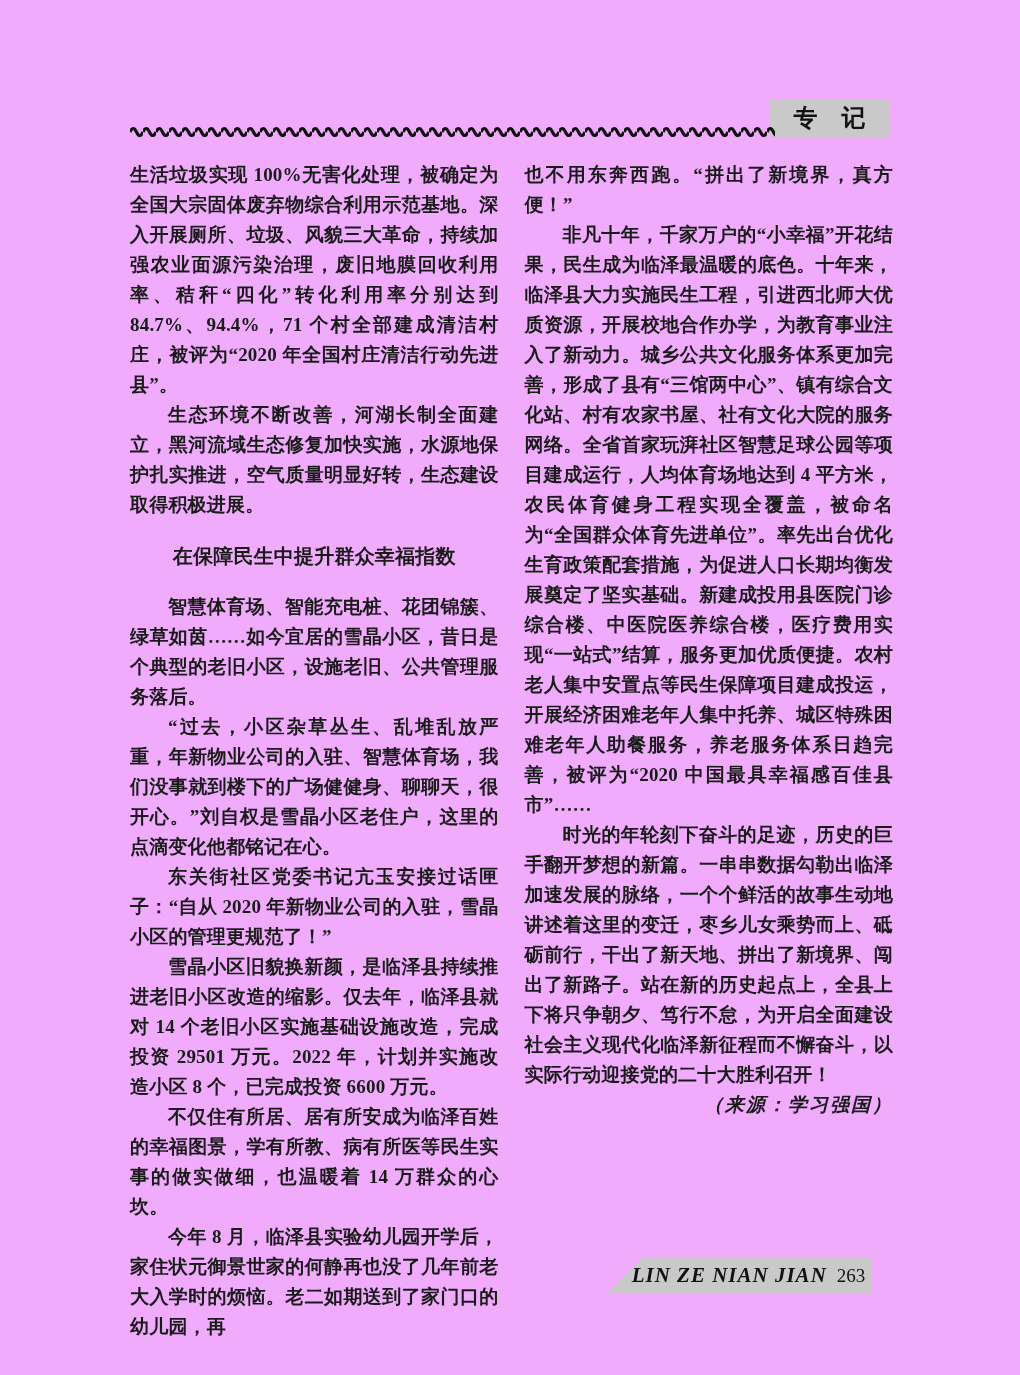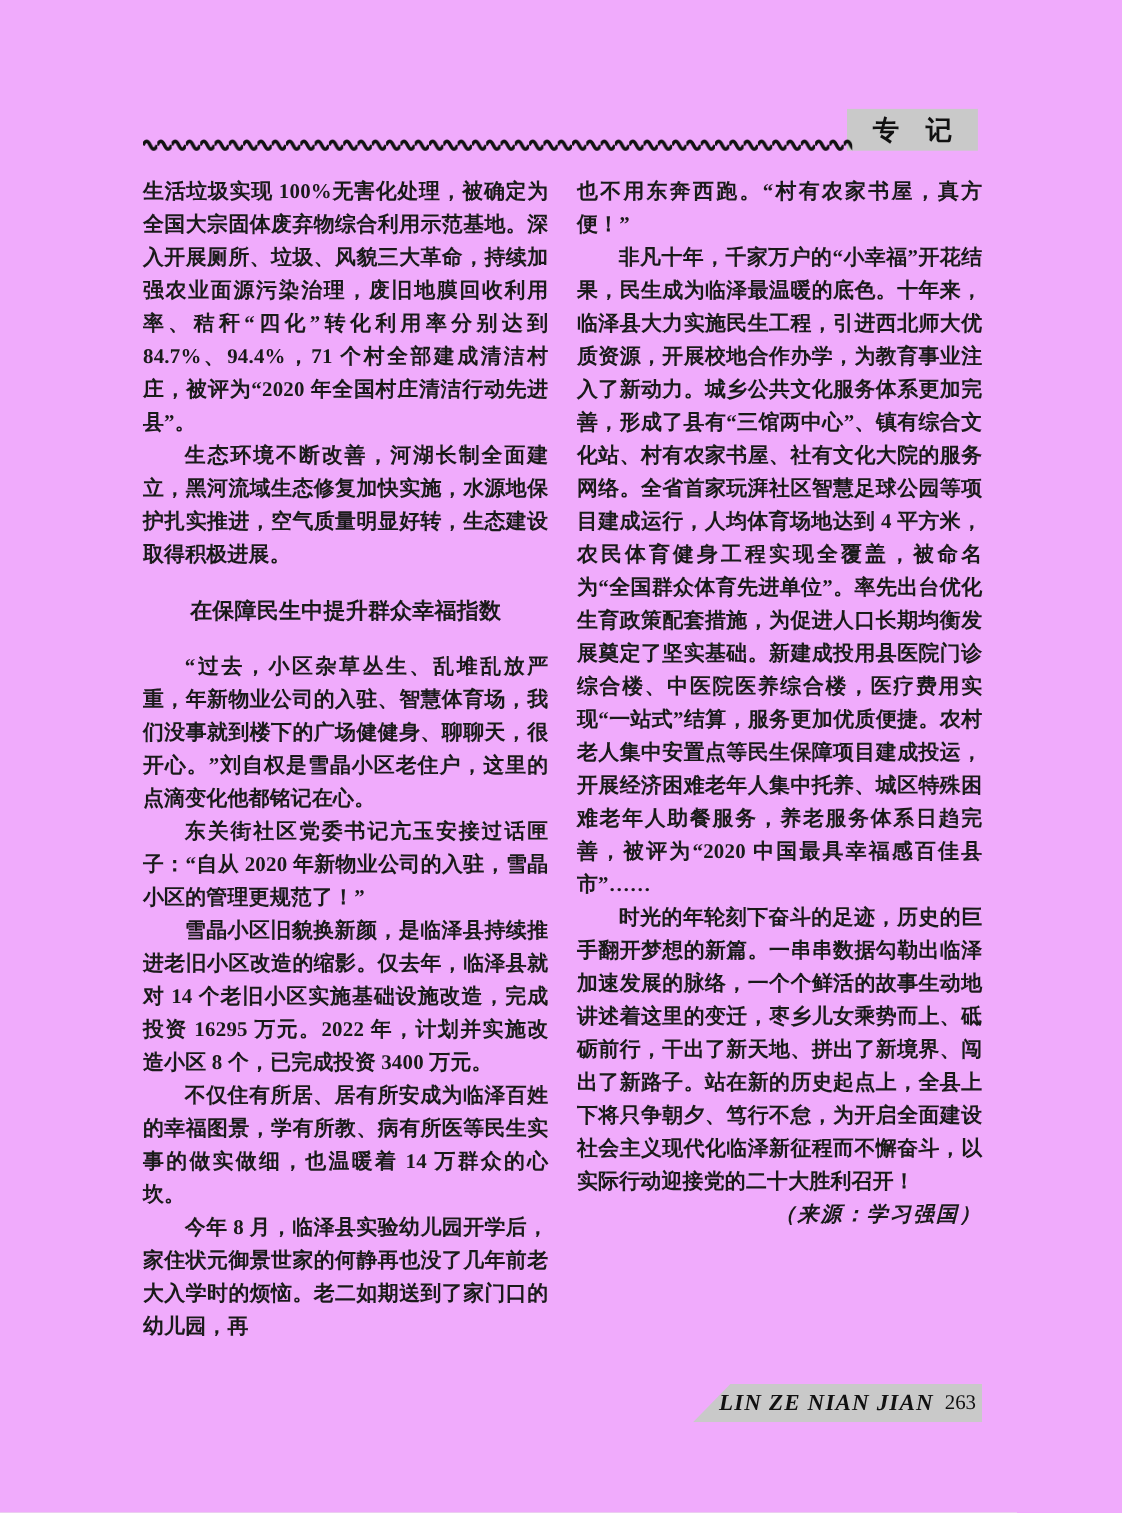--- a/index.html
+++ b/index.html
@@ -66,21 +66,21 @@
     margin-top: 6px;
     text-align: right;
     font-style: italic;
     font-weight: bold;
     text-indent: 0;
     letter-spacing: 2px;
   }
   
   .page-footer {
     position: absolute;
-    left: 630px;
+    left: 608px;
     top: 1258px;
     width: 263px;
     height: 35px;
     background: #c9c9c9;
     clip-path: polygon(13% 0, 100% 0, 100% 100%, 0 100%);
     display: flex;
     align-items: center;
     justify-content: center;
     gap: 10px;
     padding-left: 18px;
@@ -120,29 +120,30 @@
       <rect width="645" height="16" fill="url(#wv)"></rect>
     </svg>
   </div>
 
   <div class="content">
 
     <div class="col">
       <p class="noindent">生活垃圾实现 100%无害化处理，被确定为全国大宗固体废弃物综合利用示范基地。深入开展厕所、垃圾、风貌三大革命，持续加强农业面源污染治理，废旧地膜回收利用率、秸秆“四化”转化利用率分别达到 84.7%、94.4%，71 个村全部建成清洁村庄，被评为“2020 年全国村庄清洁行动先进县”。</p>
       <p>生态环境不断改善，河湖长制全面建立，黑河流域生态修复加快实施，水源地保护扎实推进，空气质量明显好转，生态建设取得积极进展。</p>
       <h3 class="col-heading">在保障民生中提升群众幸福指数</h3>
+      <p>智慧体育场、智能充电桩、花团锦簇、绿草如茵……如今宜居的雪晶小区，昔日是个典型的老旧小区，设施老旧、公共管理服务落后。</p>
       <p>“过去，小区杂草丛生、乱堆乱放严重，年新物业公司的入驻、智慧体育场，我们没事就到楼下的广场健健身、聊聊天，很开心。”刘自权是雪晶小区老住户，这里的点滴变化他都铭记在心。</p>
       <p>东关街社区党委书记亢玉安接过话匣子：“自从 2020 年新物业公司的入驻，雪晶小区的管理更规范了！”</p>
-      <p>雪晶小区旧貌换新颜，是临泽县持续推进老旧小区改造的缩影。仅去年，临泽县就对 14 个老旧小区实施基础设施改造，完成投资 16295 万元。2022 年，计划并实施改造小区 8 个，已完成投资 3400 万元。</p>
+      <p>雪晶小区旧貌换新颜，是临泽县持续推进老旧小区改造的缩影。仅去年，临泽县就对 14 个老旧小区实施基础设施改造，完成投资 29501 万元。2022 年，计划并实施改造小区 8 个，已完成投资 6600 万元。</p>
       <p>不仅住有所居、居有所安成为临泽百姓的幸福图景，学有所教、病有所医等民生实事的做实做细，也温暖着 14 万群众的心坎。</p>
       <p>今年 8 月，临泽县实验幼儿园开学后，家住状元御景世家的何静再也没了几年前老大入学时的烦恼。老二如期送到了家门口的幼儿园，再</p>
     </div>
 
     <div class="col">
-      <p class="noindent">也不用东奔西跑。“村有农家书屋，真方便！”</p>
+      <p class="noindent">也不用东奔西跑。“拼出了新境界，真方便！”</p>
       <p>非凡十年，千家万户的“小幸福”开花结果，民生成为临泽最温暖的底色。十年来，临泽县大力实施民生工程，引进西北师大优质资源，开展校地合作办学，为教育事业注入了新动力。城乡公共文化服务体系更加完善，形成了县有“三馆两中心”、镇有综合文化站、村有农家书屋、社有文化大院的服务网络。全省首家玩湃社区智慧足球公园等项目建成运行，人均体育场地达到 4 平方米，农民体育健身工程实现全覆盖，被命名为“全国群众体育先进单位”。率先出台优化生育政策配套措施，为促进人口长期均衡发展奠定了坚实基础。新建成投用县医院门诊综合楼、中医院医养综合楼，医疗费用实现“一站式”结算，服务更加优质便捷。农村老人集中安置点等民生保障项目建成投运，开展经济困难老年人集中托养、城区特殊困难老年人助餐服务，养老服务体系日趋完善，被评为“2020 中国最具幸福感百佳县市”……</p>
       <p>时光的年轮刻下奋斗的足迹，历史的巨手翻开梦想的新篇。一串串数据勾勒出临泽加速发展的脉络，一个个鲜活的故事生动地讲述着这里的变迁，枣乡儿女乘势而上、砥砺前行，干出了新天地、拼出了新境界、闯出了新路子。站在新的历史起点上，全县上下将只争朝夕、笃行不怠，为开启全面建设社会主义现代化临泽新征程而不懈奋斗，以实际行动迎接党的二十大胜利召开！</p>
       <p class="source-line">（来源：学习强国）</p>
     </div>
 
   </div>
 
   <div class="page-footer">
     <span class="footer-title">LIN ZE NIAN JIAN</span>
     <span class="footer-pageno">263</span>

